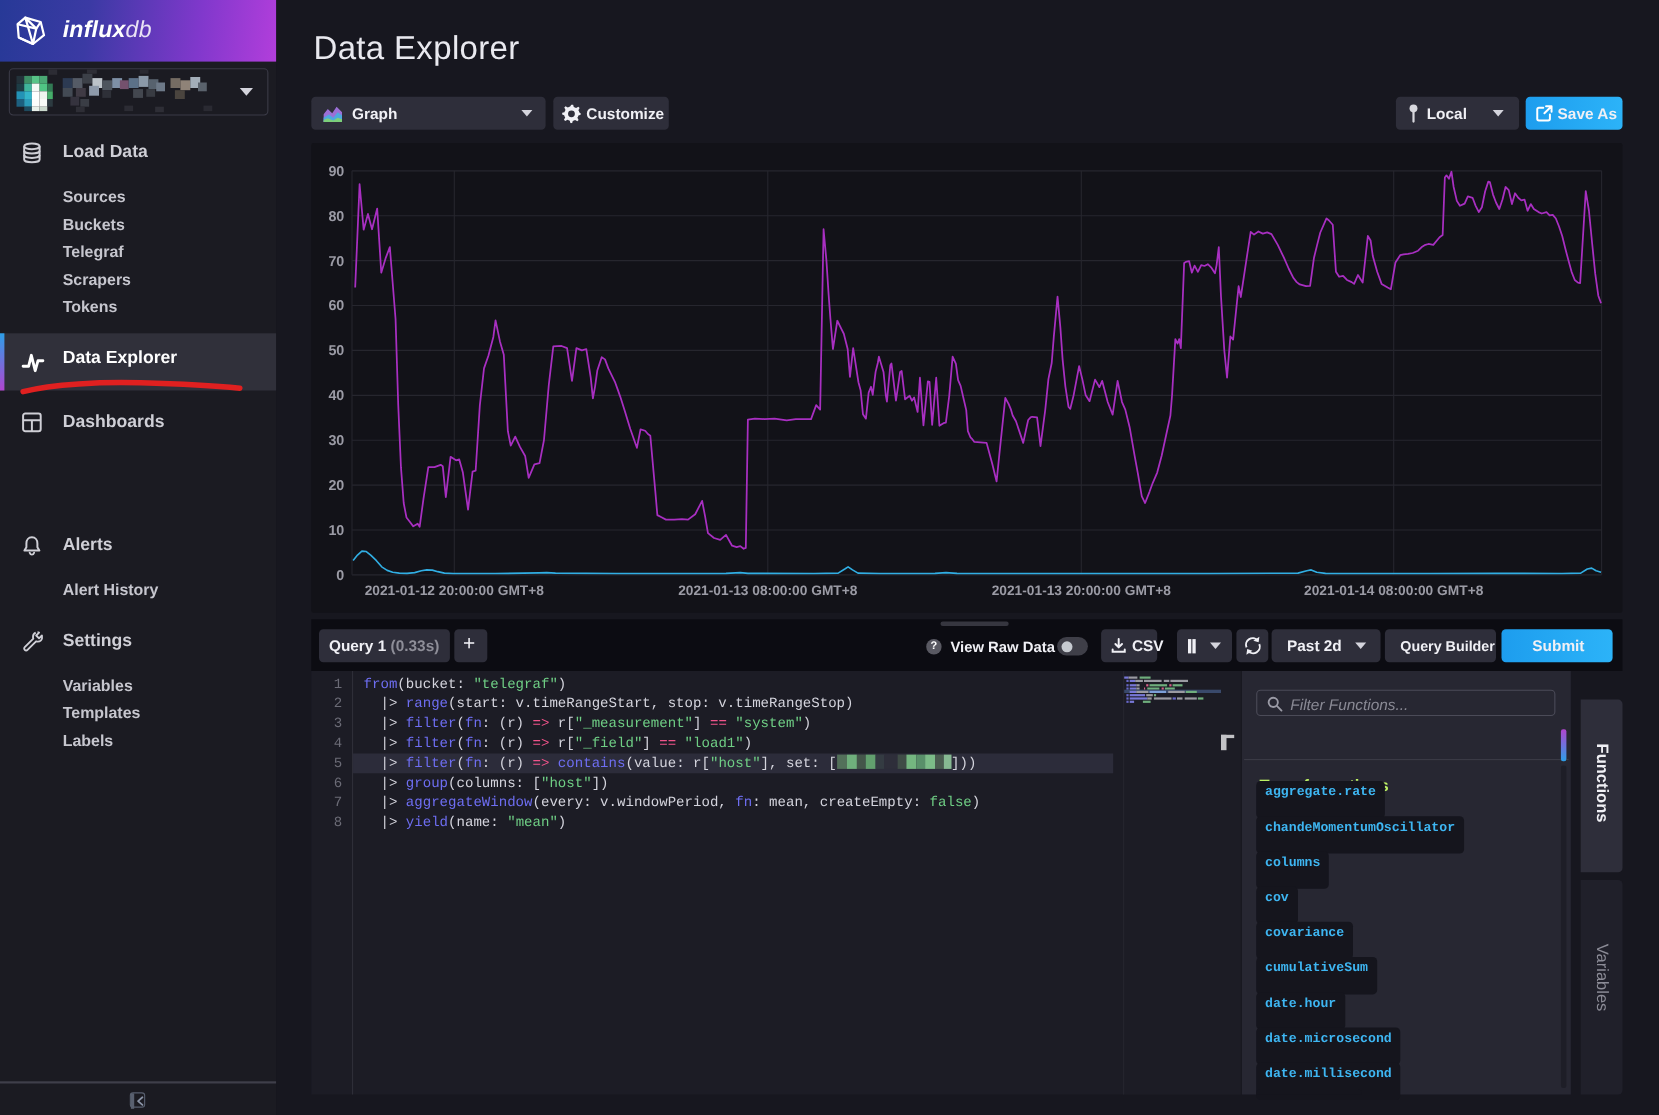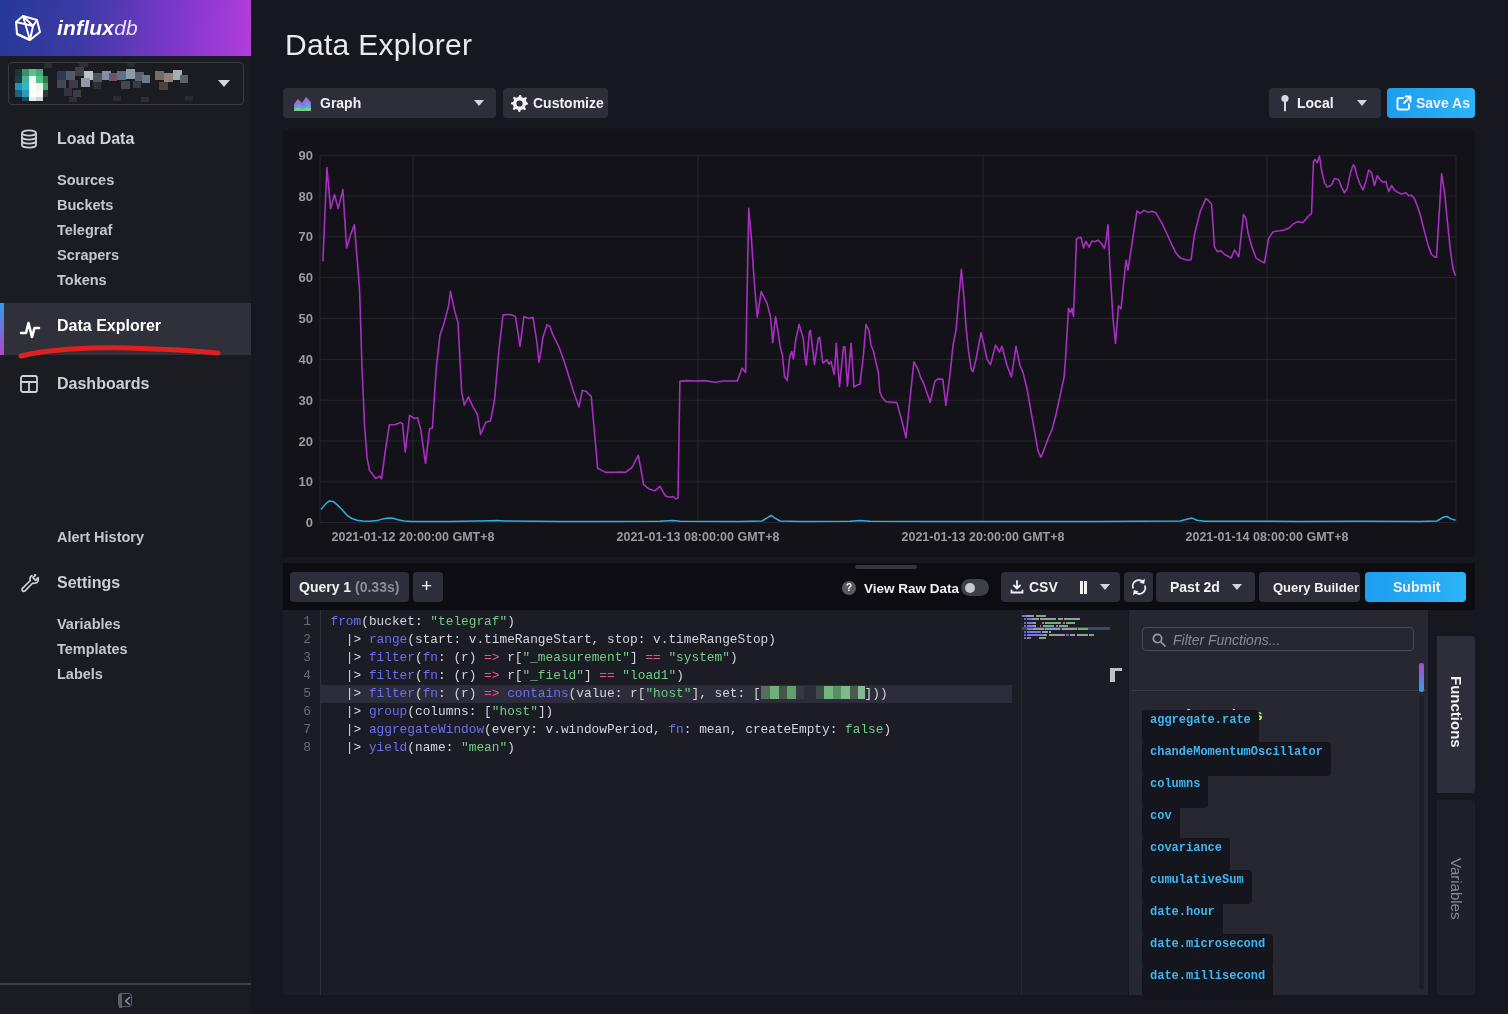--- a/index.html
+++ b/index.html
@@ -177,20 +177,27 @@
     <path d="M3,12 C30,5 75,3 110,4 C145,5 180,7 200,9" fill="none" stroke="#e02020" stroke-width="5" stroke-linecap="round"></path>
   </svg>
   <div class="navmain" style="top:373px;">
     <svg class="ic" viewBox="0 0 20 20" width="20" height="20">
       <g fill="none" stroke="#cfcfd6" stroke-width="1.8">
         <rect x="2" y="2" width="16" height="16" rx="2"></rect>
         <path d="M2,8 L18,8 M10,8 L10,18"></path>
       </g>
     </svg>
     <span class="tx">Dashboards</span>
+  </div>
+  <div class="navmain" style="top:485px;">
+    <svg class="ic" viewBox="0 0 20 20" width="20" height="20">
+      <path d="M10,2.5 C6.8,2.5 5,5 5,8 L5,11.5 L3.2,14.5 L16.8,14.5 L15,11.5 L15,8 C15,5 13.2,2.5 10,2.5 Z" fill="none" stroke="#cfcfd6" stroke-width="1.8" stroke-linejoin="round"></path>
+      <path d="M8,16.5 C8.4,17.6 9.1,18.2 10,18.2 C10.9,18.2 11.6,17.6 12,16.5" fill="none" stroke="#cfcfd6" stroke-width="1.8" stroke-linecap="round"></path>
+    </svg>
+    <span class="tx">Alerts</span>
   </div>
   <div class="navsub" style="top:529px;">Alert History</div>
   <div class="navmain" style="top:572px;">
     <svg class="ic" viewBox="0 0 20 20" width="20" height="20">
       <path d="M13.5,2.2 C12,2.8 11,4.3 11,6 C11,6.5 11.1,7 11.3,7.5 L3.5,15.3 C2.8,16 2.8,17.1 3.5,17.8 C4.2,18.5 5.3,18.5 6,17.8 L13.8,10 C14.3,10.2 14.8,10.3 15.3,10.3 C17.6,10.3 19.4,8.4 19.4,6.1 C19.4,5.6 19.3,5.1 19.1,4.7 L16.5,7.3 L13.9,4.7 L16.5,2.1 C16.1,1.9 15.6,1.8 15.1,1.8" fill="none" stroke="#cfcfd6" stroke-width="1.7" stroke-linejoin="round"></path>
     </svg>
     <span class="tx">Settings</span>
   </div>
   <div class="navsub" style="top:616px;">Variables</div>
   <div class="navsub" style="top:641px;">Templates</div>
@@ -343,21 +350,21 @@
   <span class="lbl" style="left:9px;">Query 1 <span style="color:#8e8e98;">(0.33s)</span></span>
 </div>
 <div class="btn" style="left:413px; top:572px; width:30px; font-size:19px; font-weight:normal;">
   <span class="lbl" style="left:8px; top:3px;">+</span>
 </div>
 <div class="abs" style="left:842px; top:581px; width:14px; height:14px; border-radius:50%; background:#595962; color:#fff; font-size:10px; font-weight:bold; text-align:center; line-height:14px;">?</div>
 <div class="abs" style="left:864px; top:581px; color:#f0f0f5; font-size:13.5px; font-weight:bold;">View Raw Data</div>
 <div class="abs" style="left:961px; top:579px; width:28px; height:17px; background:#3f3f48; border-radius:9px;">
   <div class="abs" style="left:3.5px; top:3.5px; width:10px; height:10px; border-radius:50%; background:#c6cad0;"></div>
 </div>
-<div class="btn" style="left:1001px; top:572px; width:83px;">
+<div class="btn" style="left:1001px; top:572px; width:51px;">
   <svg class="abs" style="left:9px;top:8px" width="14" height="14" viewBox="0 0 14 14">
     <path d="M7,1 L7,8 M4,5.5 L7,8.5 L10,5.5" stroke="#f0f0f5" stroke-width="1.8" fill="none" stroke-linecap="round" stroke-linejoin="round"></path>
     <path d="M1.5,10.5 L1.5,12.5 L12.5,12.5 L12.5,10.5" stroke="#f0f0f5" stroke-width="1.8" fill="none" stroke-linecap="round"></path>
   </svg>
   <span class="lbl" style="left:28px;">CSV</span>
 </div>
 <div class="btn" style="left:1070px; top:572px; width:50px;">
   <div class="abs" style="left:10px; top:8.5px; width:2.6px; height:13px; background:#f0f0f5;"></div>
   <div class="abs" style="left:14.4px; top:8.5px; width:2.6px; height:13px; background:#f0f0f5;"></div>
   <div class="dcaret" style="right:10px; top:12px;"></div>

